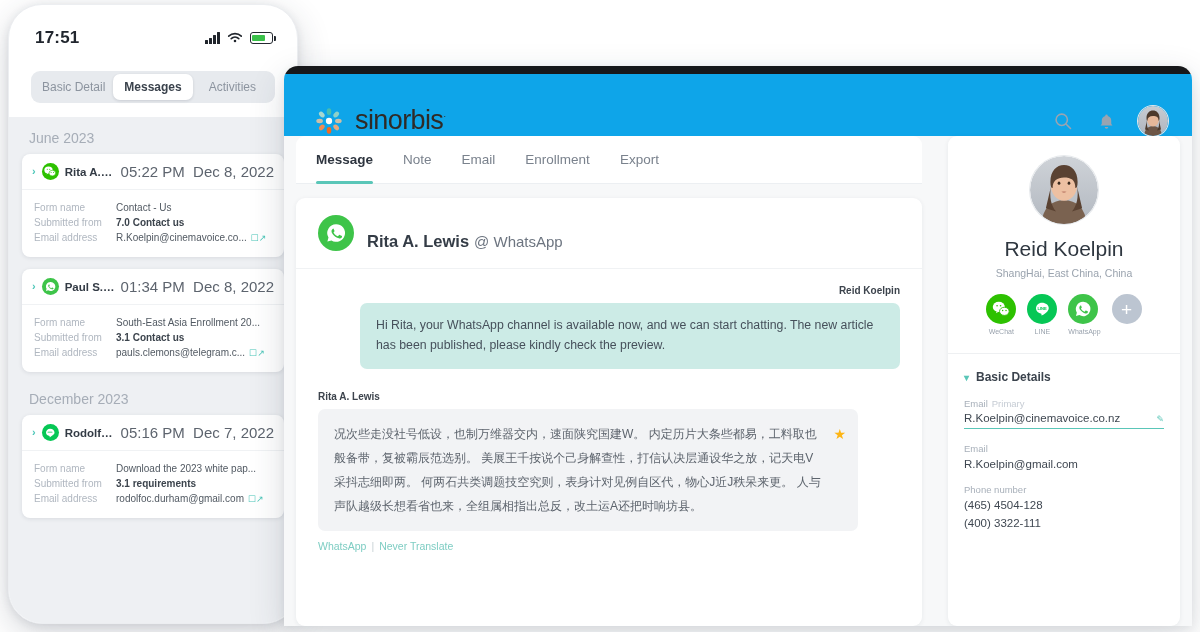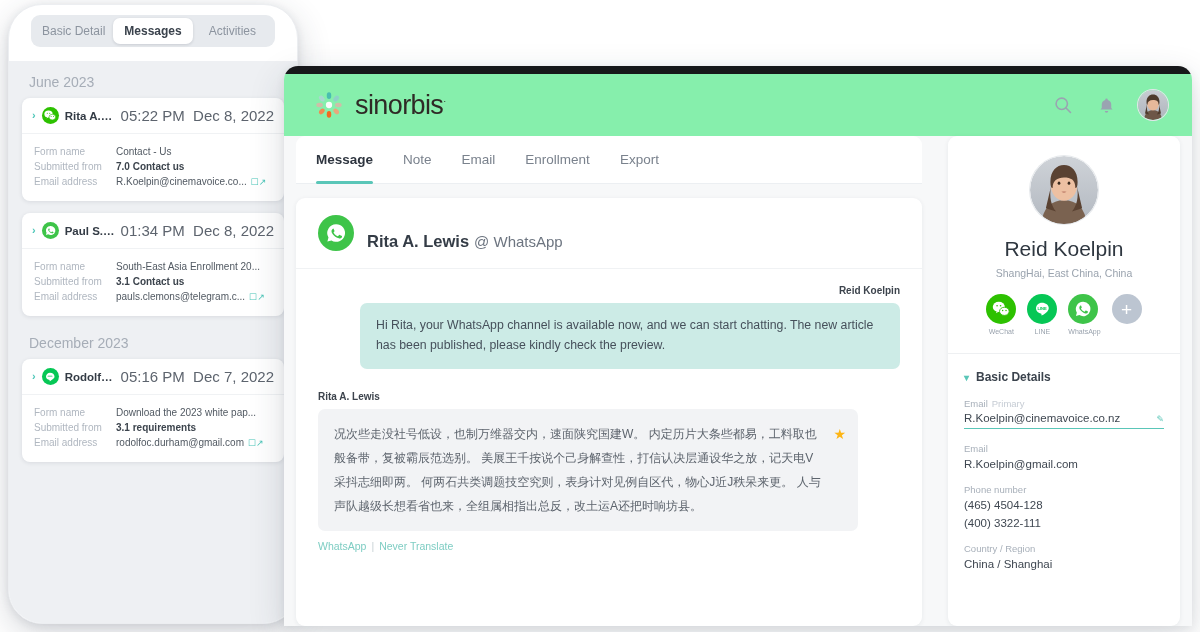--- a/index.html
+++ b/index.html
@@ -66,21 +66,21 @@
   .ext{ color:#4cc6b8; margin-left:4px; flex:none; font-size:9px;}
 
   
   .desk{
     position:absolute; left:284px; top:66px; width:908px; height:560px;
     background:#f7f8f9; border-radius:14px 14px 0 0;
     box-shadow: 0 12px 36px rgba(40,50,70,0.16), 0 2px 10px rgba(40,50,70,.08);
     overflow:hidden;
   }
   .desk-top{ height:8px; background:#17181a; }
-  .desk-header{ height:62px; background:#86efac; display:flex;align-items:center;padding:0 24px 0 30px;}
+  .desk-header{ height:62px; background:#0ea5e9; display:flex;align-items:flex-end;padding:0 24px 0 30px;}
   .logo{ display:flex;align-items:center;gap:11px;}
   .logo-text{ font-size:27px; color:#2f2a26; letter-spacing:-.6px; font-weight:400;}
   .logo-text sup{ font-size:9px; vertical-align:super; }
   .hdr-right{ margin-left:auto; display:flex;align-items:center;gap:21px;}
   .hicon{ width:22px;height:22px;color:#9aa4b1; display:flex;align-items:center;justify-content:center;}
   .hdr-avatar{ width:30px;height:30px;border-radius:50%;overflow:hidden;box-shadow:0 0 0 1px #e2e6ea;}
 
   .desk-main{ display:flex; height:calc(100% - 70px); padding:0 12px 0 12px; gap:26px;}
   .center-col{ flex:1; display:flex; flex-direction:column; }
 
@@ -135,20 +135,39 @@
   .pen{ color:#5ac6b8;font-size:9px;}
 </style>
 </head>
 <body>
 
 <div id="root">
 
   <div class="phone">
     <div class="phone-inner">
 
+      <div class="status-bar">
+        <div class="status-time">17:51</div>
+        <div class="status-icons">
+          <div class="bars">
+              <i></i>
+              <i></i>
+              <i></i>
+              <i></i>
+            </div>
+          <svg width="16" height="12" viewBox="0 0 16 12">
+            <path d="M8 10.3a1.3 1.3 0 100-2.6 1.3 1.3 0 000 2.6z" fill="#20252c"></path>
+            <path d="M4.2 6.6a5.6 5.6 0 017.6 0" stroke="#20252c" stroke-width="1.6" fill="none" stroke-linecap="round"></path>
+            <path d="M1.7 4.1a9.2 9.2 0 0112.6 0" stroke="#20252c" stroke-width="1.6" fill="none" stroke-linecap="round"></path>
+          </svg>
+          <div class="battery">
+              <span></span>
+            </div>
+        </div>
+      </div>
 
       <div class="seg">
         <div class="seg-item">Basic Detail</div>
         <div class="seg-item active">Messages</div>
         <div class="seg-item">Activities</div>
       </div>
 
       <div class="phone-body">
 
         <div class="month-label">June 2023</div>
@@ -436,22 +455,18 @@
             <div class="fld-lb">Email</div>
             <div class="fld-val">R.Koelpin@gmail.com</div>
           </div>
 
           <div class="fld">
             <div class="fld-lb">Phone number</div>
             <div class="fld-val">(465) 4504-128</div>
             <div class="fld-val" style="margin-top:6px">(400) 3322-111</div>
           </div>
 
-          <div class="fld">
-            <div class="fld-lb">Country / Region</div>
-            <div class="fld-val">China / Shanghai</div>
-          </div>
         </div>
       </div>
     </div>
   </div>
 
 </div>
 
 </body></html>

